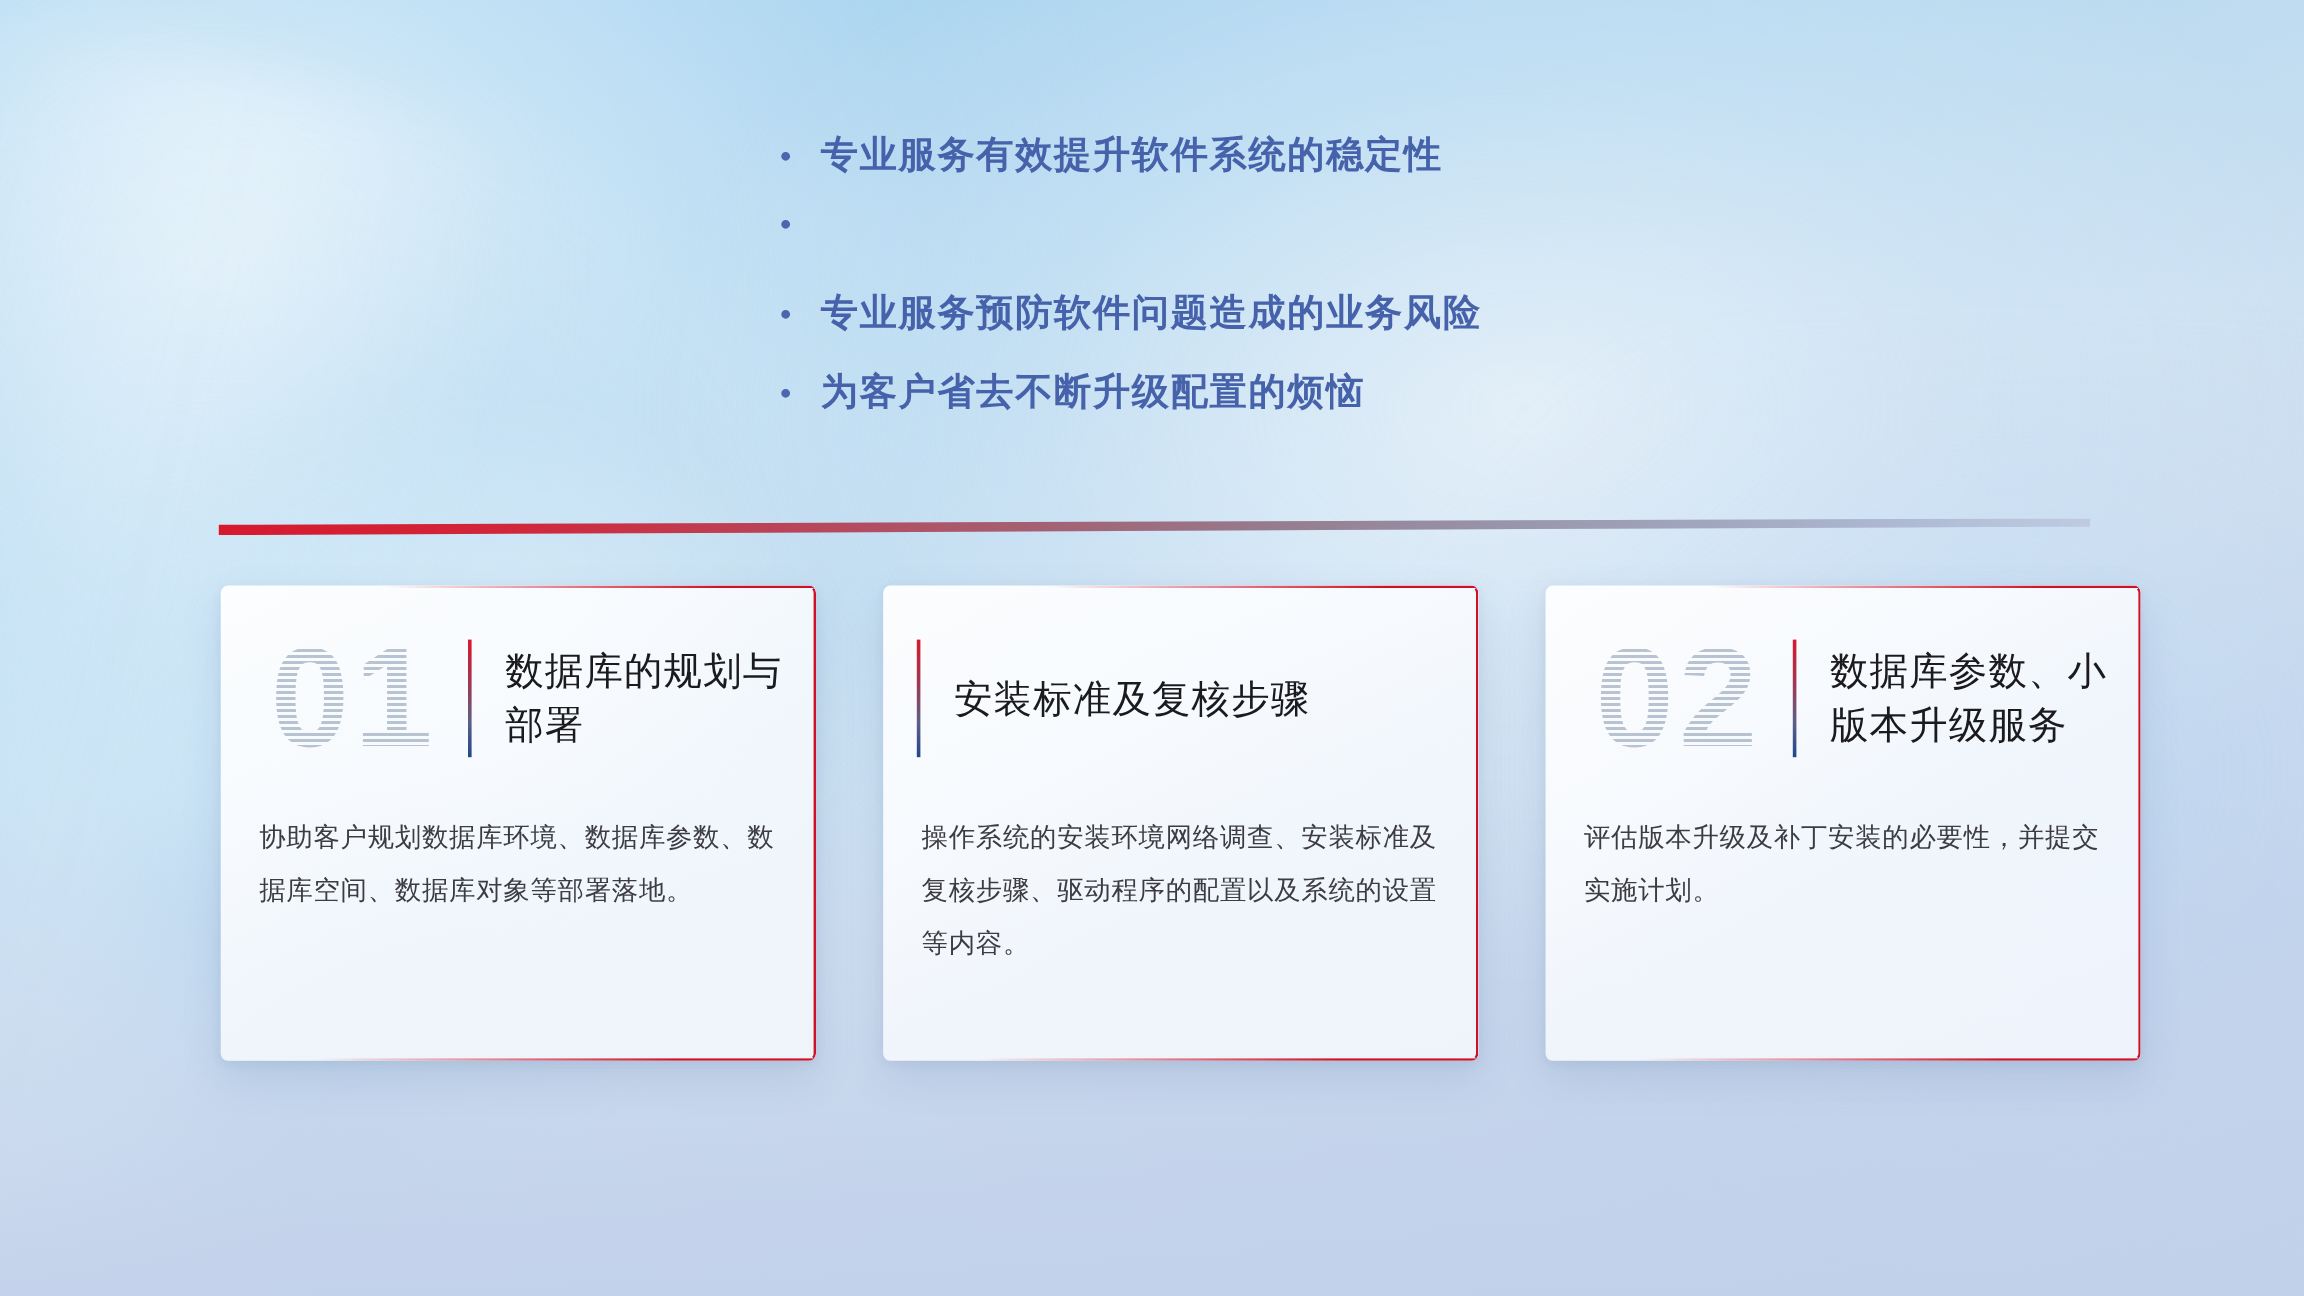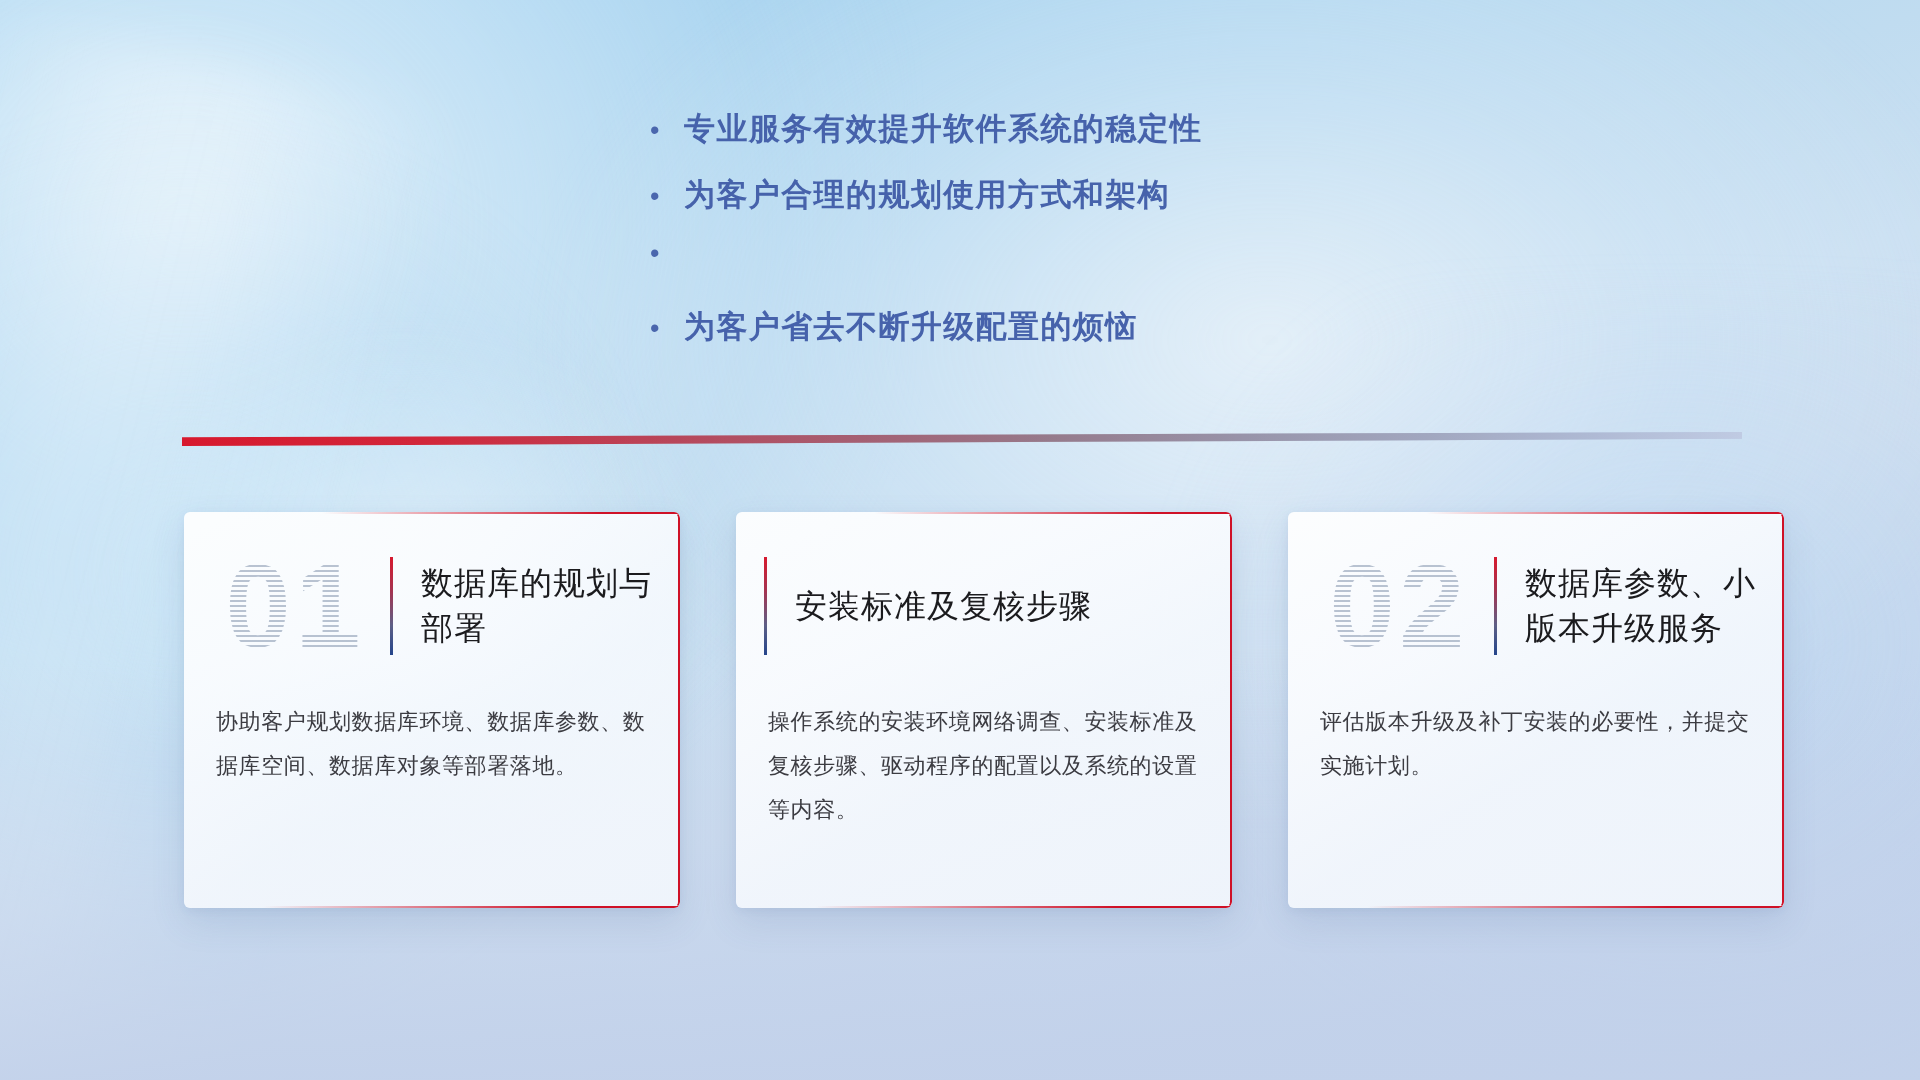--- a/index.html
+++ b/index.html
@@ -168,21 +168,21 @@
         rgba(255,255,255,0) 0%,
         rgba(255,255,255,0.18) 55%,
         rgba(255,255,255,0.34) 100%);
     clip-path: polygon(0% 38%, 100% 0%, 100% 48%, 0% 100%);
   }
 
   
   .cards {
     position: absolute;
     left: 184px;
-    top: 512px;
+    top: 488px;
     width: 1600px;
     display: flex;
     gap: 56px;
   }
   .card {
     position: relative;
     width: 496px;
     height: 396px;
     border-radius: 6px;
     background: linear-gradient(150deg,
@@ -297,25 +297,25 @@
 
 <div class="bullets">
 
   <div class="bullet-row">
     <span class="bullet-dot">•</span>
     <span class="bullet-text">专业服务有效提升软件系统的稳定性</span>
   </div>
 
   <div class="bullet-row">
     <span class="bullet-dot">•</span>
-    <span class="bullet-text">为客户合理的规划使用方式和架构</span>
   </div>
 
   <div class="bullet-row">
     <span class="bullet-dot">•</span>
+    <span class="bullet-text">专业服务预防软件问题造成的业务风险</span>
   </div>
 
   <div class="bullet-row">
     <span class="bullet-dot">•</span>
     <span class="bullet-text">为客户省去不断升级配置的烦恼</span>
   </div>
 
 </div>
 
 <div class="divider-wrap">

